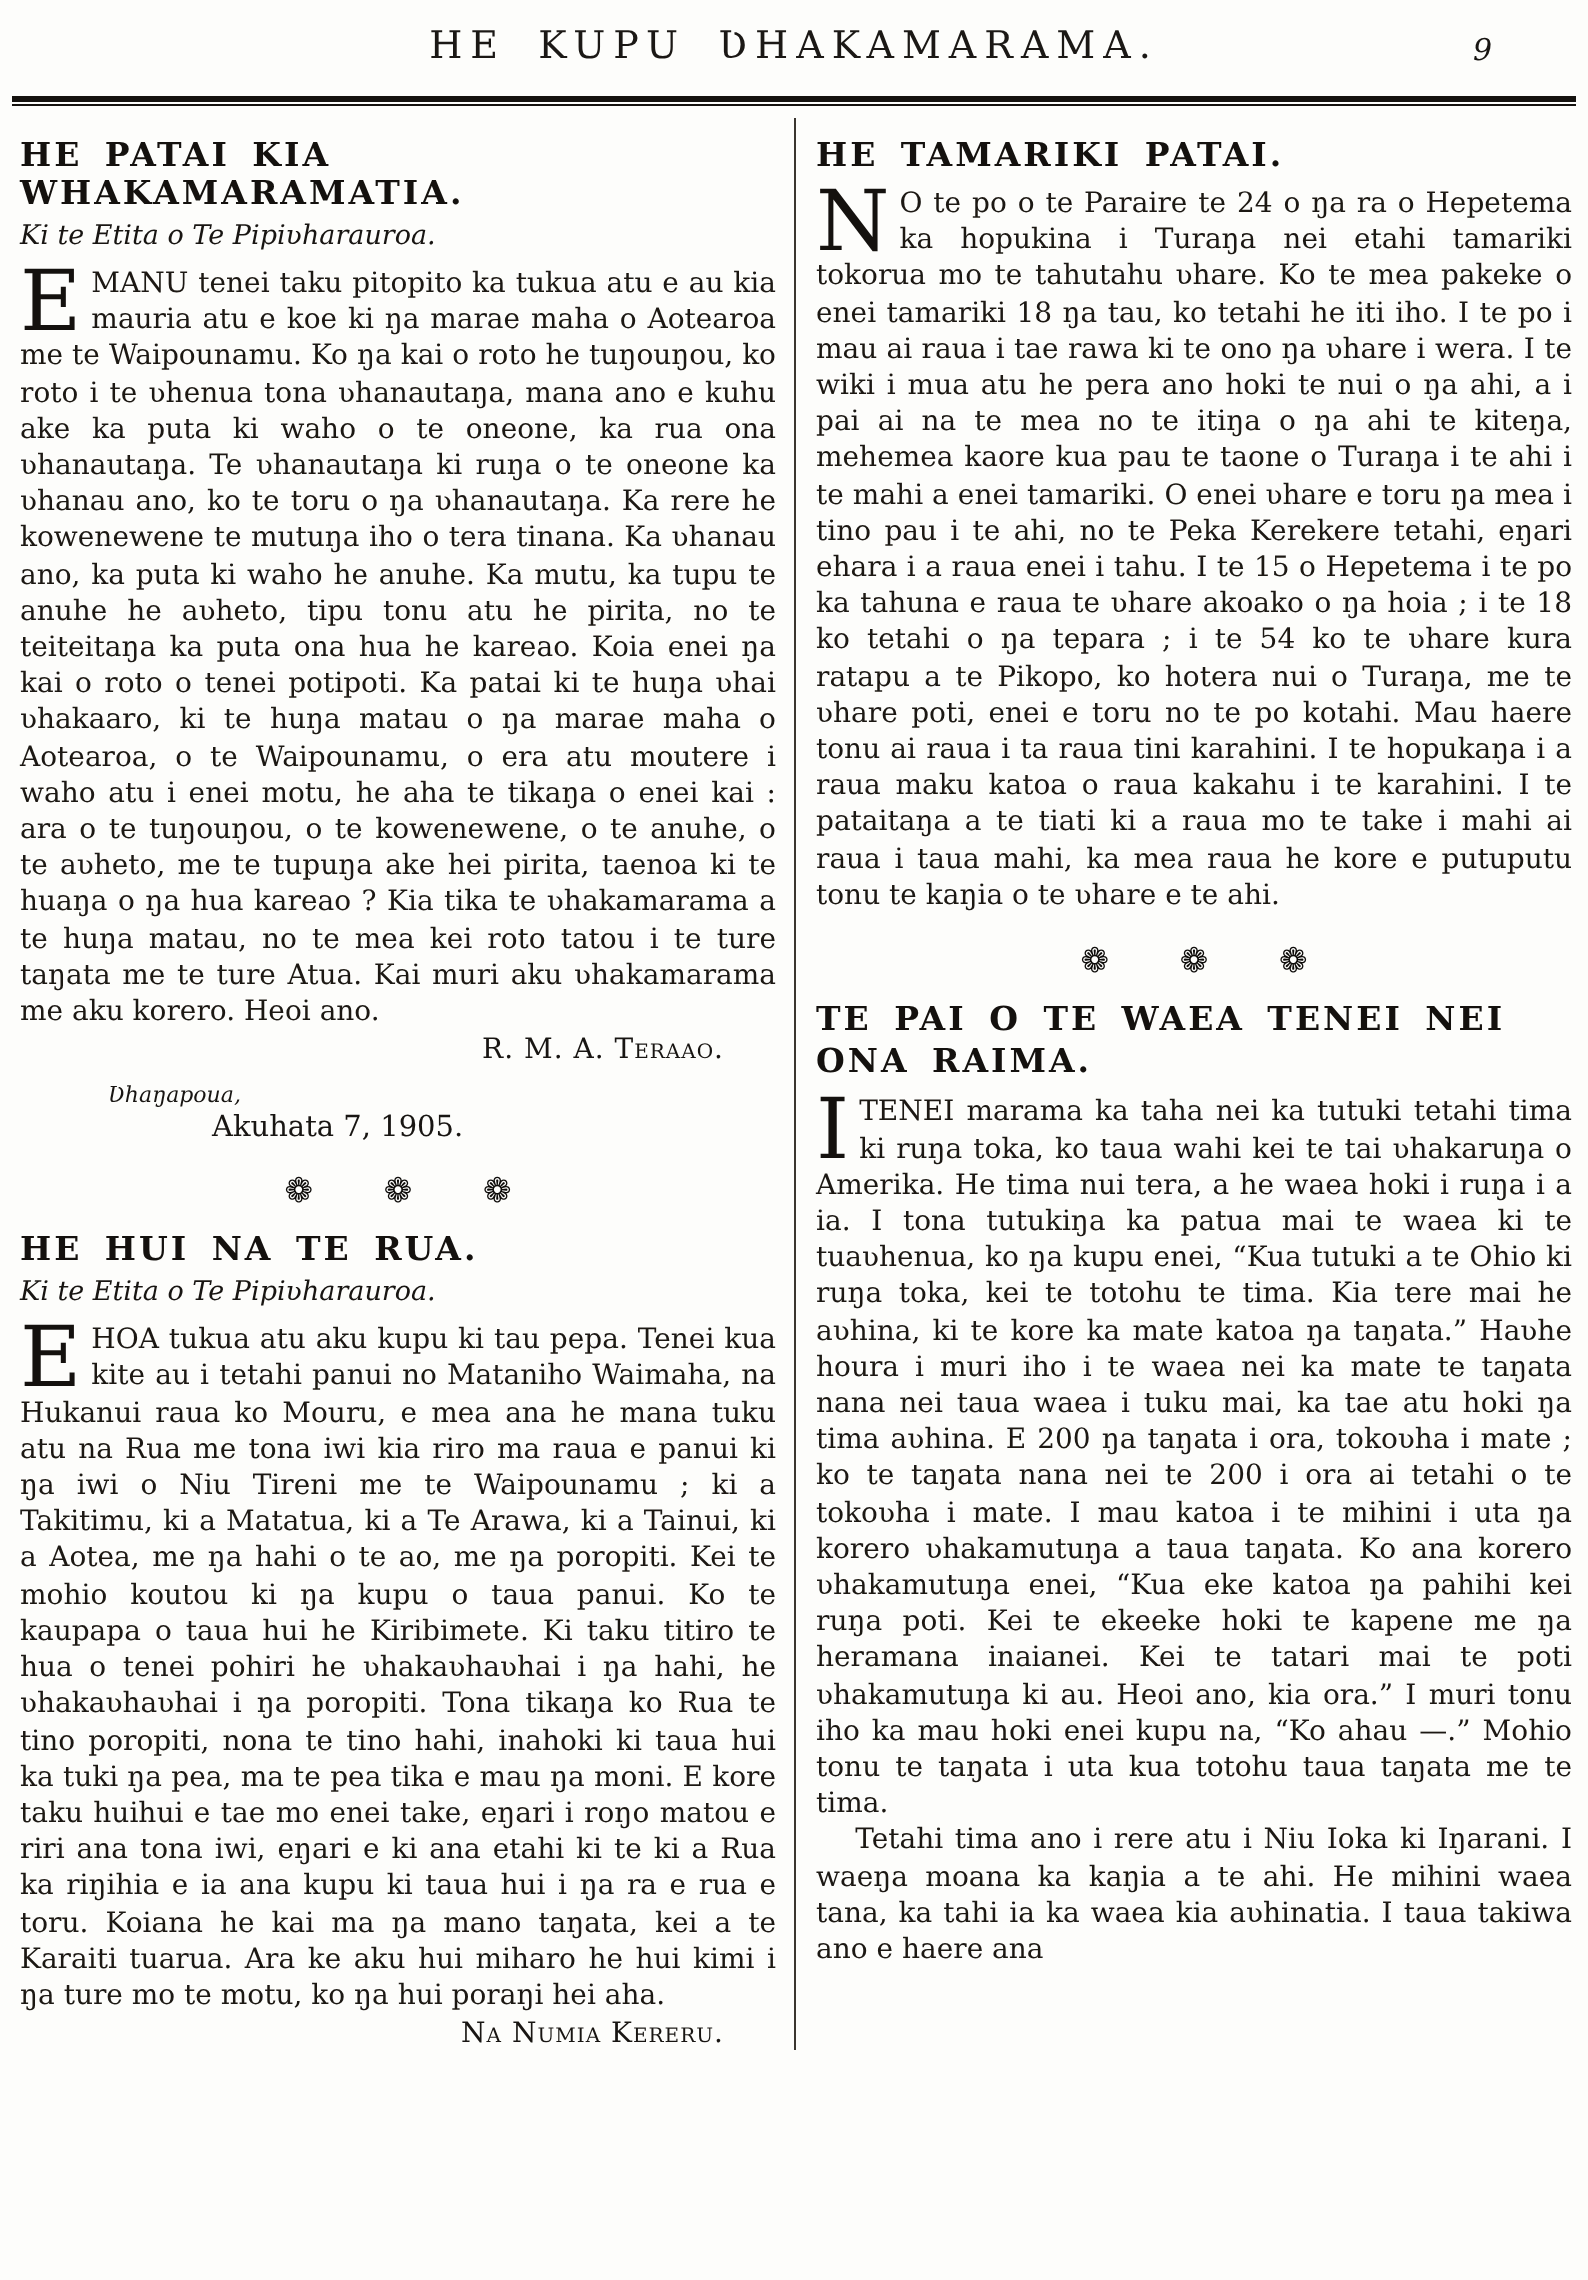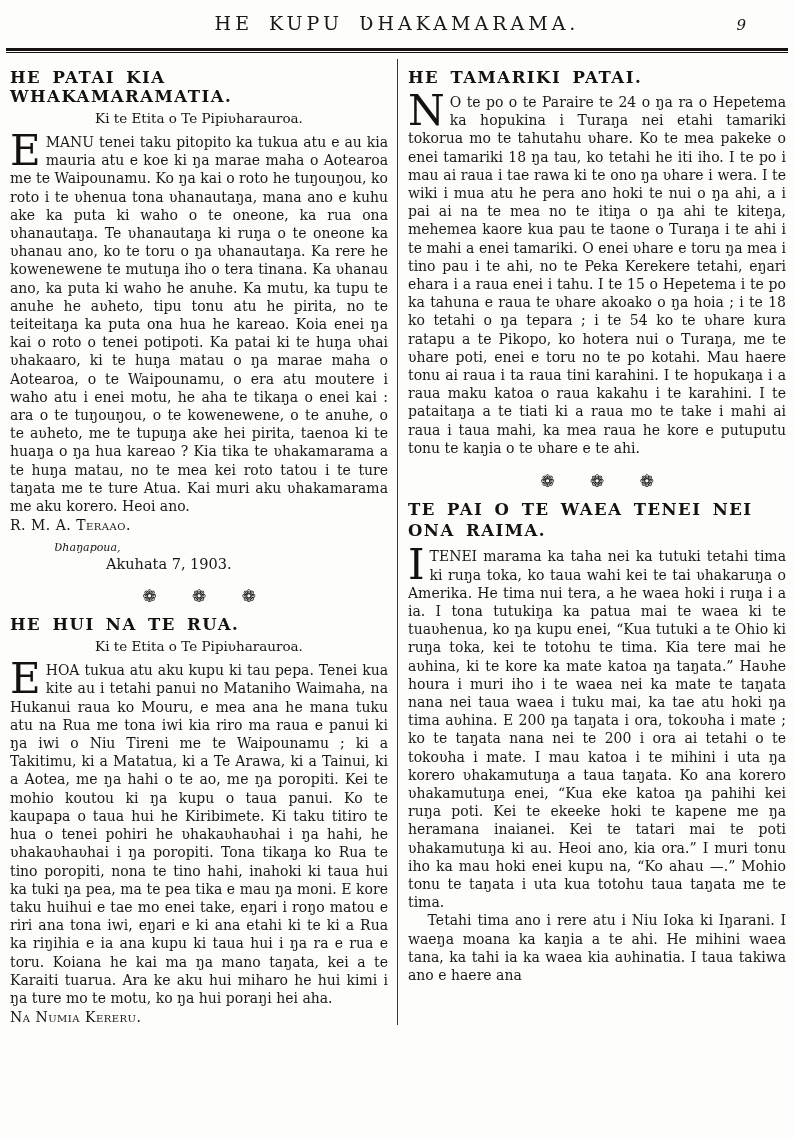--- a/index.html
+++ b/index.html
@@ -25,33 +25,33 @@
   .col{width:379px;}
   .col.left{padding-right:9px;}
   .col.right{padding-left:10px;}
   .col-rule{width:1px;background:#3a352f;flex:none;}
   h2.art-title{
     margin:9px 0 2px 0;text-align:left;font-size:16.5px;letter-spacing:1.5px;
     word-spacing:4px;font-weight:bold;color:#14110e;
   }
   h2.two-line{line-height:1.25;}
   .art-subtitle{
-    text-align:center;font-size:13.5px;margin:4px 0 7px 0;
+    text-align:left;font-style:italic;font-size:13.5px;margin:4px 0 7px 0;
   }
   p.body-text{
     margin:0;font-size:14px;line-height:18.2px;text-align:justify;
     text-justify:inter-word;color:#1c1813;
   }
   p.body-text.indented{text-indent:1.4em;margin-top:0;}
   .dropcap{
     float:left;font-size:42px;line-height:34px;padding:1px 5px 0 0;
     font-weight:normal;color:#14110e;
   }
   .signature{
-    text-align:left;font-size:14px;padding:2px 26px 0 0;
+    text-align:right;font-size:14px;padding:2px 26px 0 0;
     font-variant:small-caps;letter-spacing:0.5px;
   }
   .placeline{font-size:11px;padding:8px 0 0 44px;font-style:italic;}
   .dateline{font-size:14.5px;padding:2px 0 0 96px;}
   .ornament{
     text-align:center;font-family:"DejaVu Sans","Liberation Sans",sans-serif;
     font-size:17px;word-spacing:30px;color:#0d0b09;margin:14px 0 6px 0;
   }
   .gap-sm{height:4px;}
 </style>
@@ -68,21 +68,21 @@
 
   <div class="cols">
 
     <div class="col left">
 
       <h2 class="art-title">HE PATAI KIA WHAKAMARAMATIA.</h2>
       <div class="art-subtitle">Ki te Etita o Te Pipiʋharauroa.</div>
       <p class="body-text"><span class="dropcap">E</span><span>MANU tenei taku pitopito ka tukua atu e au kia mauria atu e koe ki ŋa marae maha o Aotearoa me te Waipounamu.  Ko ŋa kai o roto he tuŋouŋou, ko roto i te ʋhenua tona ʋhanautaŋa, mana ano e kuhu ake ka puta ki waho o te oneone, ka rua ona ʋhanautaŋa.  Te ʋhanautaŋa ki ruŋa o te oneone ka ʋhanau ano, ko te toru o ŋa ʋhanautaŋa.  Ka rere he kowenewene te mutuŋa iho o tera tinana.  Ka ʋhanau ano, ka puta ki waho he anuhe.  Ka mutu, ka tupu te anuhe he aʋheto, tipu tonu atu he pirita, no te teiteitaŋa ka puta ona hua he kareao.  Koia enei ŋa kai o roto o tenei potipoti.  Ka patai ki te huŋa ʋhai ʋhakaaro, ki te huŋa matau o ŋa marae maha o Aotearoa, o te Waipounamu, o era atu moutere i waho atu i enei motu, he aha te tikaŋa o enei kai : ara o te tuŋouŋou, o te kowenewene, o te anuhe, o te aʋheto, me te tupuŋa ake hei pirita, taenoa ki te huaŋa o ŋa hua kareao ?  Kia tika te ʋhakamarama a te huŋa matau, no te mea kei roto tatou i te ture taŋata me te ture Atua.  Kai muri aku ʋhakamarama me aku korero.  Heoi ano.</span></p>
       <div class="signature">R. M. A. Teraao.</div>
       <div class="placeline">Ʋhaŋapoua,</div>
-      <div class="dateline">Akuhata 7, 1903.</div>
+      <div class="dateline">Akuhata 7, 1905.</div>
 
       <div class="ornament">❁ ❁ ❁</div>
 
       <h2 class="art-title">HE HUI NA TE RUA.</h2>
       <div class="art-subtitle">Ki te Etita o Te Pipiʋharauroa.</div>
       <p class="body-text"><span class="dropcap">E</span><span>HOA tukua atu aku kupu ki tau pepa.  Tenei kua kite au i tetahi panui no Mataniho Waimaha, na Hukanui raua ko Mouru, e mea ana he mana tuku atu na Rua me tona iwi kia riro ma raua e panui ki ŋa iwi o Niu Tireni me te Waipounamu ; ki a Takitimu, ki a Matatua, ki a Te Arawa, ki a Tainui, ki a Aotea, me ŋa hahi o te ao, me ŋa poropiti.  Kei te mohio koutou ki ŋa kupu o taua panui.  Ko te kaupapa o taua hui he Kiribimete.  Ki taku titiro te hua o tenei pohiri he ʋhakaʋhaʋhai i ŋa hahi, he ʋhakaʋhaʋhai i ŋa poropiti.  Tona tikaŋa ko Rua te tino poropiti, nona te tino hahi, inahoki ki taua hui ka tuki ŋa pea, ma te pea tika e mau ŋa moni.  E kore taku huihui e tae mo enei take, eŋari i roŋo matou e riri ana tona iwi, eŋari e ki ana etahi ki te ki a Rua ka riŋihia e ia ana kupu ki taua hui i ŋa ra e rua e toru.  Koiana he kai ma ŋa mano taŋata, kei a te Karaiti tuarua.  Ara ke aku hui miharo he hui kimi i ŋa ture mo te motu, ko ŋa hui poraŋi hei aha.</span></p>
       <div class="signature">Na Numia Kereru.</div>
 
     </div>
 

